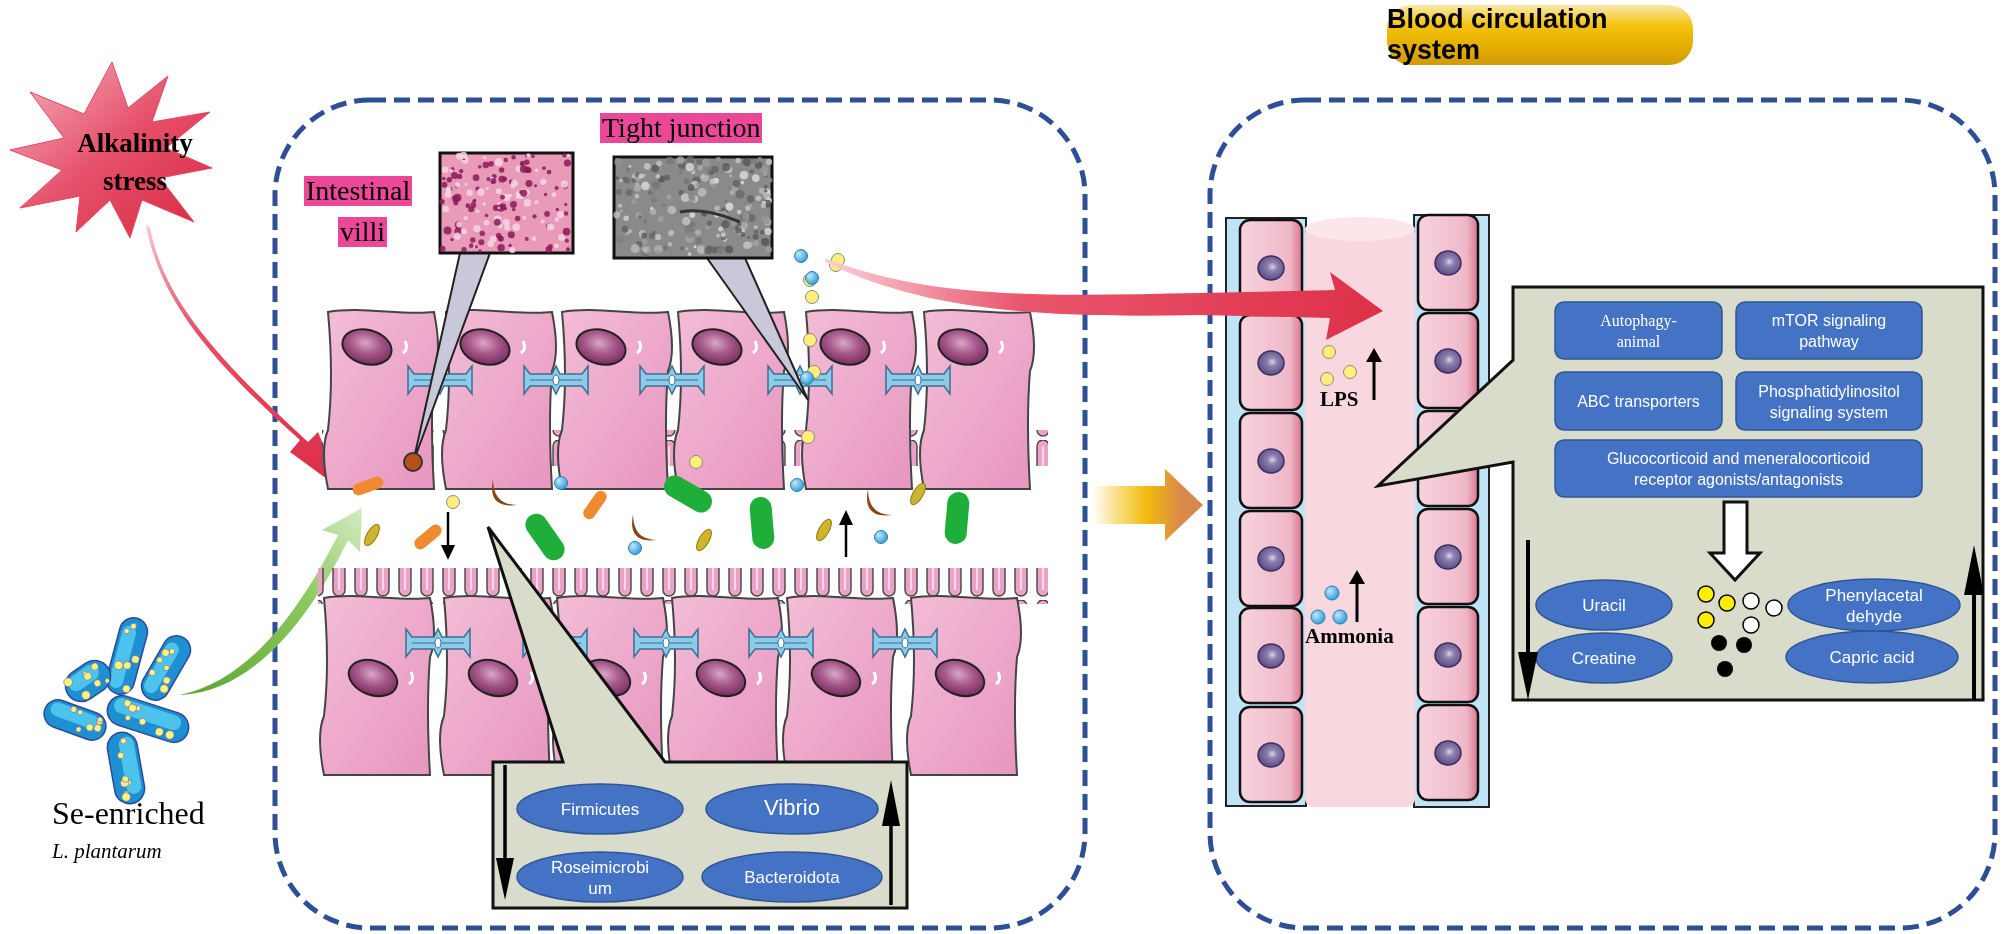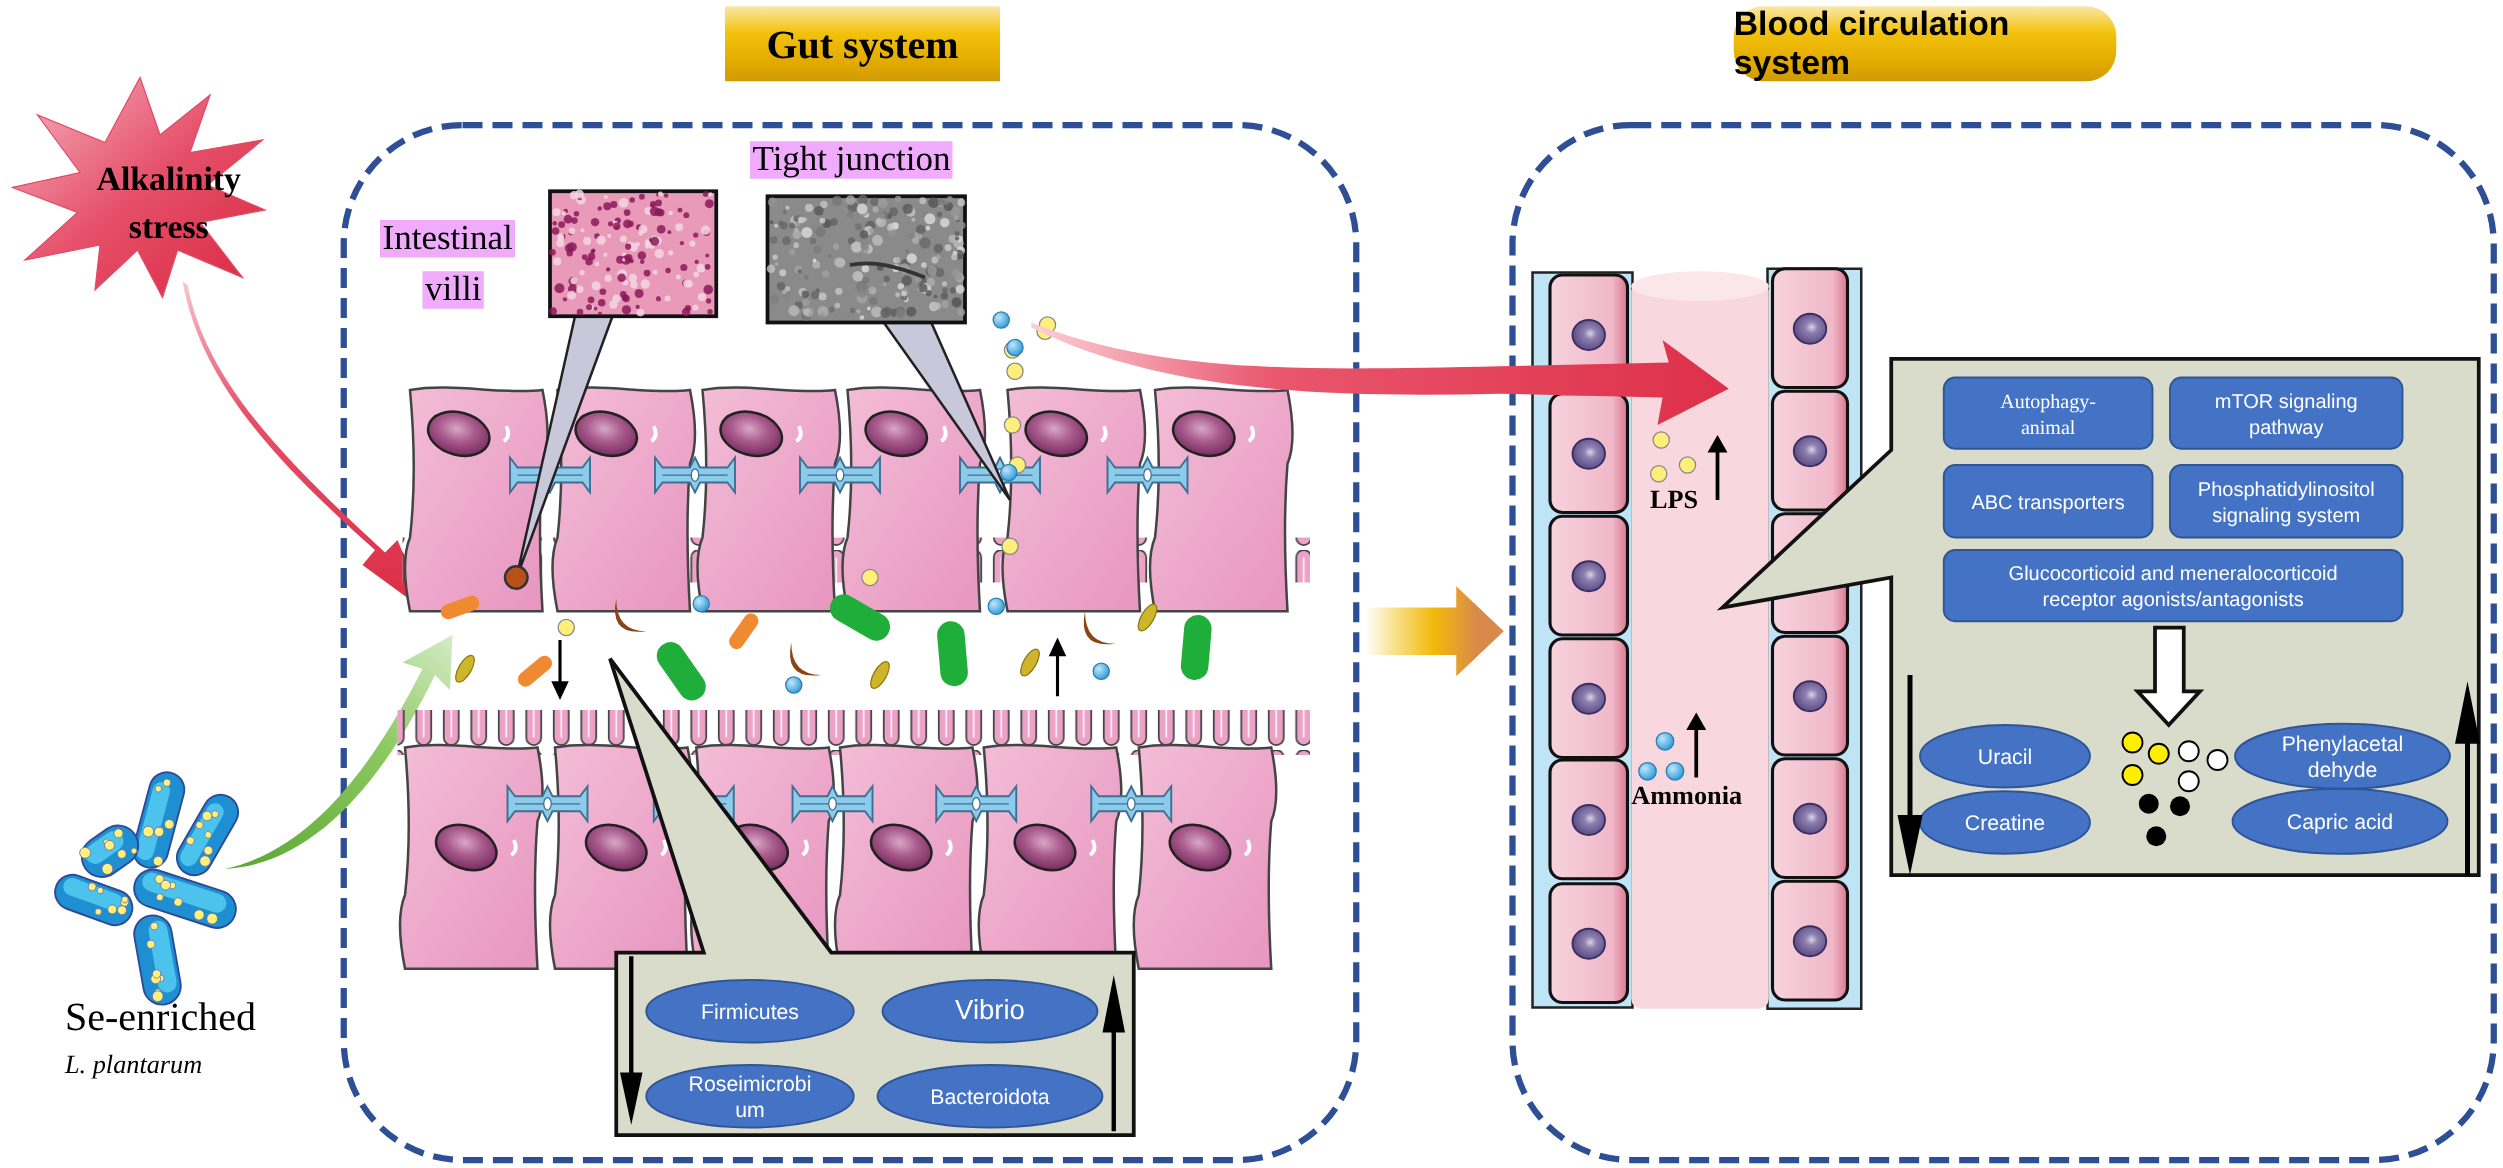--- a/index.html
+++ b/index.html
@@ -2,21 +2,21 @@
 <html><head>
 <meta charset="utf-8">
 <style>
   html, body { margin:0; padding:0; background:#ffffff; }
   body { width:2002px; height:934px; overflow:hidden; position:relative; font-family:"Liberation Serif", serif; }
   #stage { position:absolute; left:0; top:0; width:2002px; height:934px; }
   .title-tag { position:absolute; height:60px; display:flex; align-items:center; justify-content:center;
     background:linear-gradient(#f9e8a8 0%, #f3c20c 35%, #e2aa00 75%, #cf9a06 100%); color:#000; font-weight:bold; }
   #gut-title { left:580px; top:5px; width:220px; font-family:"Liberation Serif", serif; font-size:32px; }
   #blood-title { left:1387px; top:5px; width:306px; font-family:"Liberation Sans", sans-serif; font-size:27px;border-radius:24px; }
-  .hl { position:absolute; background:#f0abfc; color:#000; font-family:"Liberation Serif", serif; font-size:28px; line-height:30px; padding:0 2px; }
+  .hl { position:absolute; background:#ec4899; color:#000; font-family:"Liberation Serif", serif; font-size:28px; line-height:30px; padding:0 2px; }
   .txt { position:absolute; color:#000;margin-left:12px; }
   .panel-label { fill:#ffffff; font-family:"Liberation Sans", sans-serif; text-anchor:middle; }
 </style>
 </head>
 <body>
 
 <div id="stage">
 
   <svg id="art" width="2002" height="934" viewBox="0 0 2002 934" style="position:absolute;left:0;top:0">
     <defs>
@@ -884,21 +884,20 @@
       <polygon points="882,826 900,826 891,780" fill="#000"></polygon>
     </g>
 
     <text x="135" y="152" text-anchor="middle" font-family="Liberation Serif, serif" font-weight="bold" font-size="27" fill="#000">Alkalinity</text>
     <text x="135" y="190" text-anchor="middle" font-family="Liberation Serif, serif" font-weight="bold" font-size="27" fill="#000">stress</text>
 
     <text x="1320" y="406" font-family="Liberation Serif, serif" font-weight="bold" font-size="21" fill="#000">LPS</text>
     <text x="1305" y="643" font-family="Liberation Serif, serif" font-weight="bold" font-size="21" fill="#000">Ammonia</text>
   </svg>
 
-  <div id="gut-title" class="title-tag">Gut system</div>
   <div id="blood-title" class="title-tag">Blood circulation system</div>
 
   <div class="hl" style="left:304px;top:176px;text-align:right;">Intestinal</div>
   <div class="hl" style="left:338px;top:217px;">villi</div>
   <div class="hl" style="left:600px;top:113px;">Tight junction</div>
 
   <div class="txt" style="left:40px;top:795px;font-family:'Liberation Serif',serif;font-size:32px;line-height:36px;">Se-enriched</div>
   <div class="txt" style="left:40px;top:833px;font-family:'Liberation Serif',serif;font-size:21px;line-height:36px;font-style:italic;">L. plantarum</div>
 </div>
 

